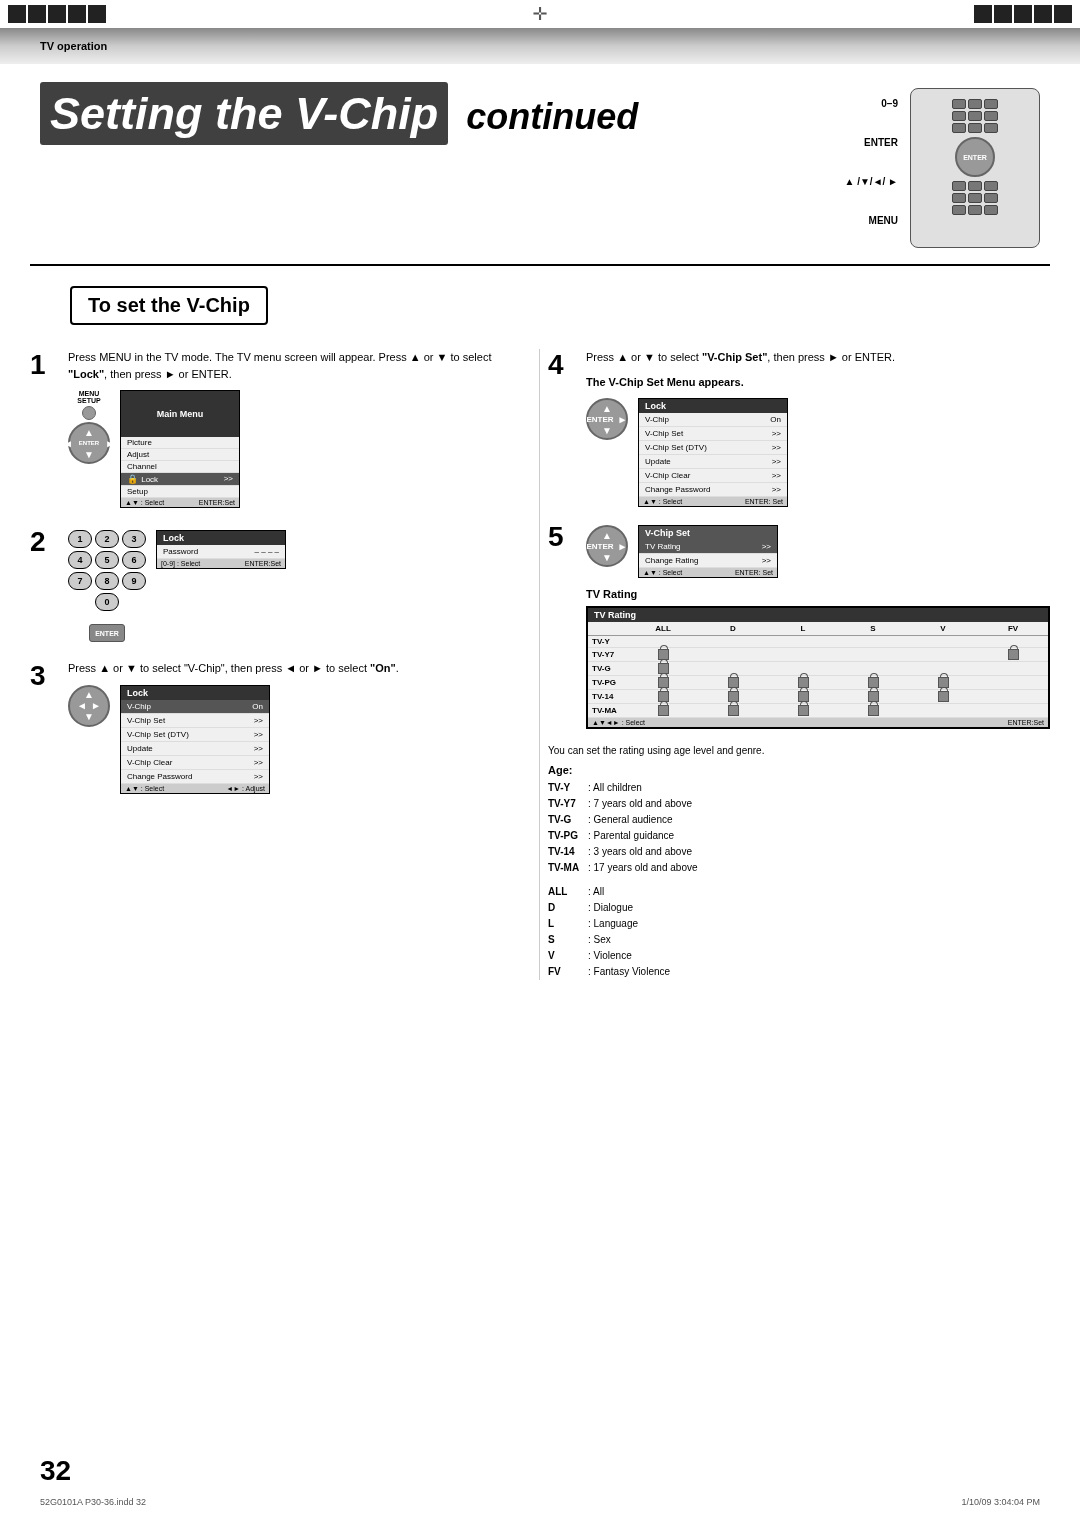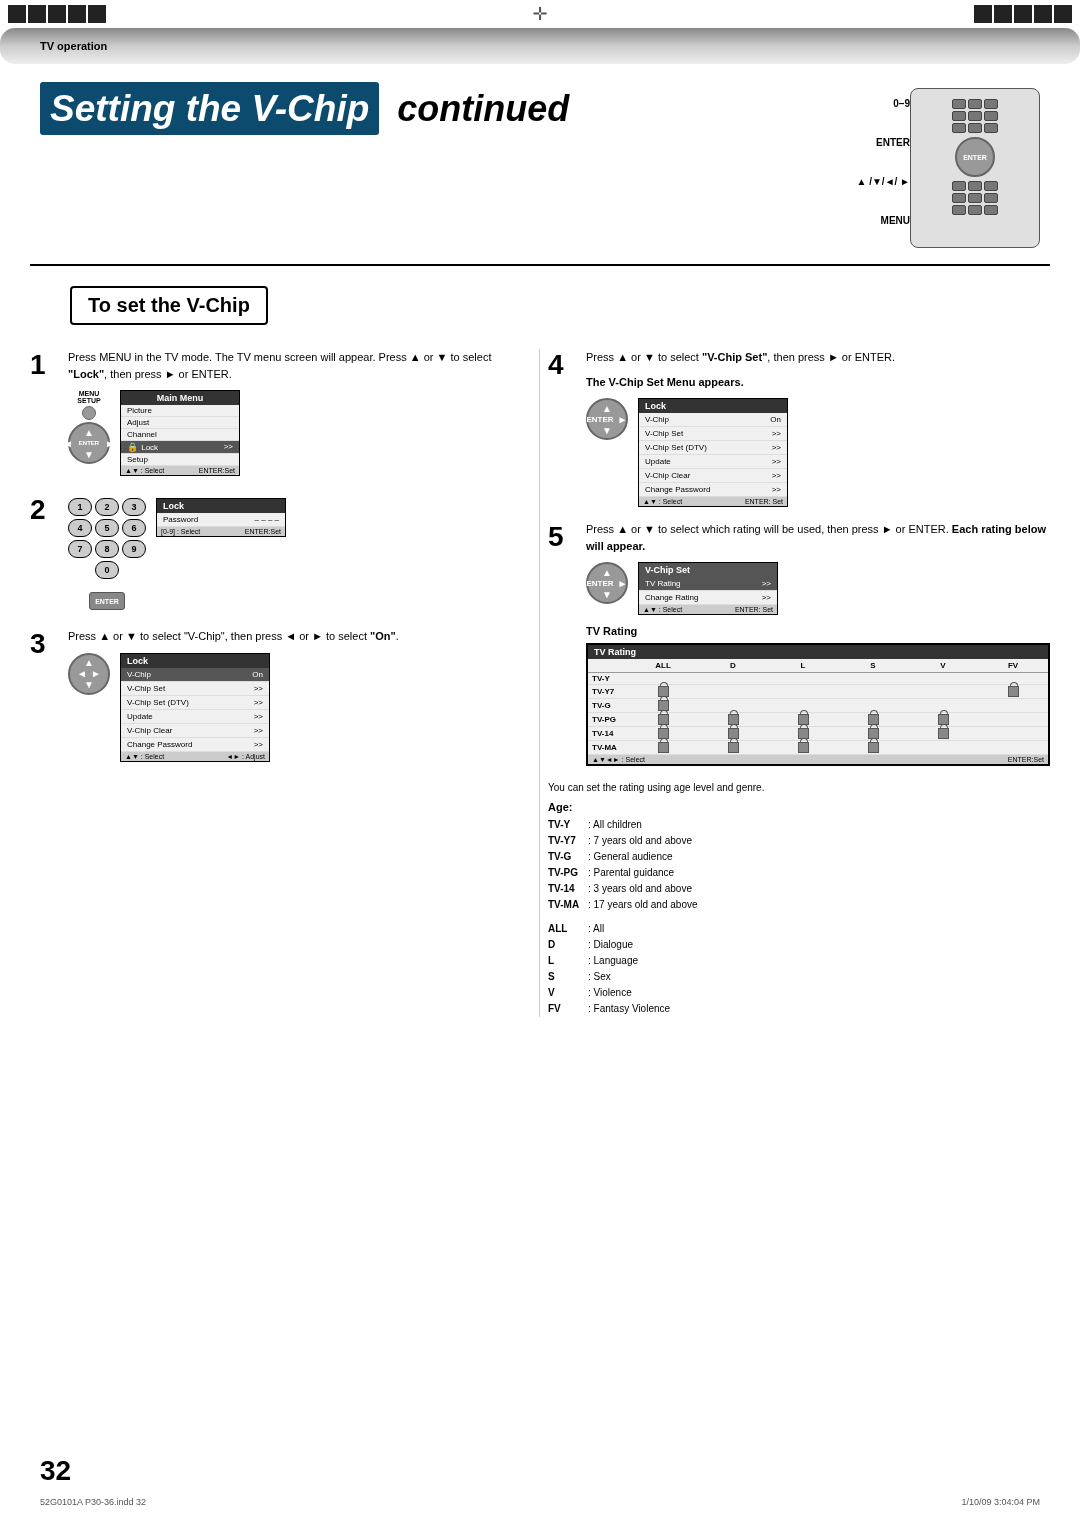--- a/index.html
+++ b/index.html
@@ -37,21 +37,20 @@
     }
 
     
     .header-strip {
       width: 100%;
       height: 36px;
       background: linear-gradient(to bottom, #888, #ccc, #eee);
       display: flex;
       align-items: center;
       padding: 0 40px;
-      border-radius: 15px;
     }
     .header-strip .section-label {
       font-size: 11px;
       font-weight: bold;
       color: #000;
     }
 
     
     .title-area {
       padding: 24px 40px 16px 40px;
@@ -164,21 +163,21 @@
       border: 1.5px solid #000;
       background: #f0f0f0;
       min-width: 120px;
       font-size: 9px;
     }
     .menu-box-title {
       background: #333;
       color: #fff;
       font-size: 9px;
       font-weight: bold;
-      padding: 2px 6px;
+      padding: 18px 6px;
       text-align: center;
     }
     .menu-box-row {
       display: flex;
       justify-content: space-between;
       padding: 1px 6px;
       border-bottom: 1px solid #ddd;
       font-size: 8px;
       color: #000;
     }
@@ -416,27 +415,27 @@
   </div>
 </div>
 
 <div class="header-strip">
   <span class="section-label">TV operation</span>
 </div>
 
 <div class="title-area">
   <div>
     <span class="page-title">
-      <span style="background:#0c4a6e; color:#fff; padding:6px 10px; border-radius:3px; font-style:italic; font-weight:bold; font-size:37px;">Setting the V-Chip</span>
+      <span style="background:#404040; color:#fff; padding:6px 10px; border-radius:3px; font-style:italic; font-weight:bold; font-size:45px;">Setting the V-Chip</span>
       <span style="font-size:36px; font-style:italic; font-weight:bold; color:#000; margin-left:8px;">continued</span>
     </span>
   </div>
 
   <div class="remote-area">
-    <div style="display:flex; align-items:flex-start;">
+    <div style="display:flex; gap:12px; align-items:flex-start;">
       <div style="display:flex; flex-direction:column; align-items:flex-end; font-size:10px; font-weight:bold; margin-top:10px; gap:28px; color:#000;">
         <span>0–9</span>
         <span>ENTER</span>
         <span>▲ /▼/◄/ ►</span>
         <span>MENU</span>
       </div>
       <div class="remote-box">
 
         <div style="display:grid; grid-template-columns: repeat(3,14px); gap:2px; margin-top:4px;">
           <div style="width:14px;height:10px;background:#777;border-radius:2px;border:1px solid #444;"></div>
@@ -675,23 +674,20 @@
               <span>ENTER: Set</span>
             </div>
           </div>
         </div>
       </div>
     </div>
 
     <div class="step-block">
       <div class="step-number">5</div>
       <div class="step-content">
-        <div class="step-text">
-          Press ▲ or ▼ to select which rating will be used, then press ► or ENTER. <strong>Each rating below will appear.</strong>
-        </div>
         <div class="screen-area">
           <div class="small-nav-circle">
             <div style="display:flex;flex-direction:column;align-items:center;">
               <span style="font-size:10px;">▲</span>
               <div style="display:flex;gap:4px;align-items:center;">
                 <span style="font-size:8px;font-weight:bold;color:#fff;">ENTER</span>
                 <span style="font-size:10px;">►</span>
               </div>
               <span style="font-size:10px;">▼</span>
             </div>

